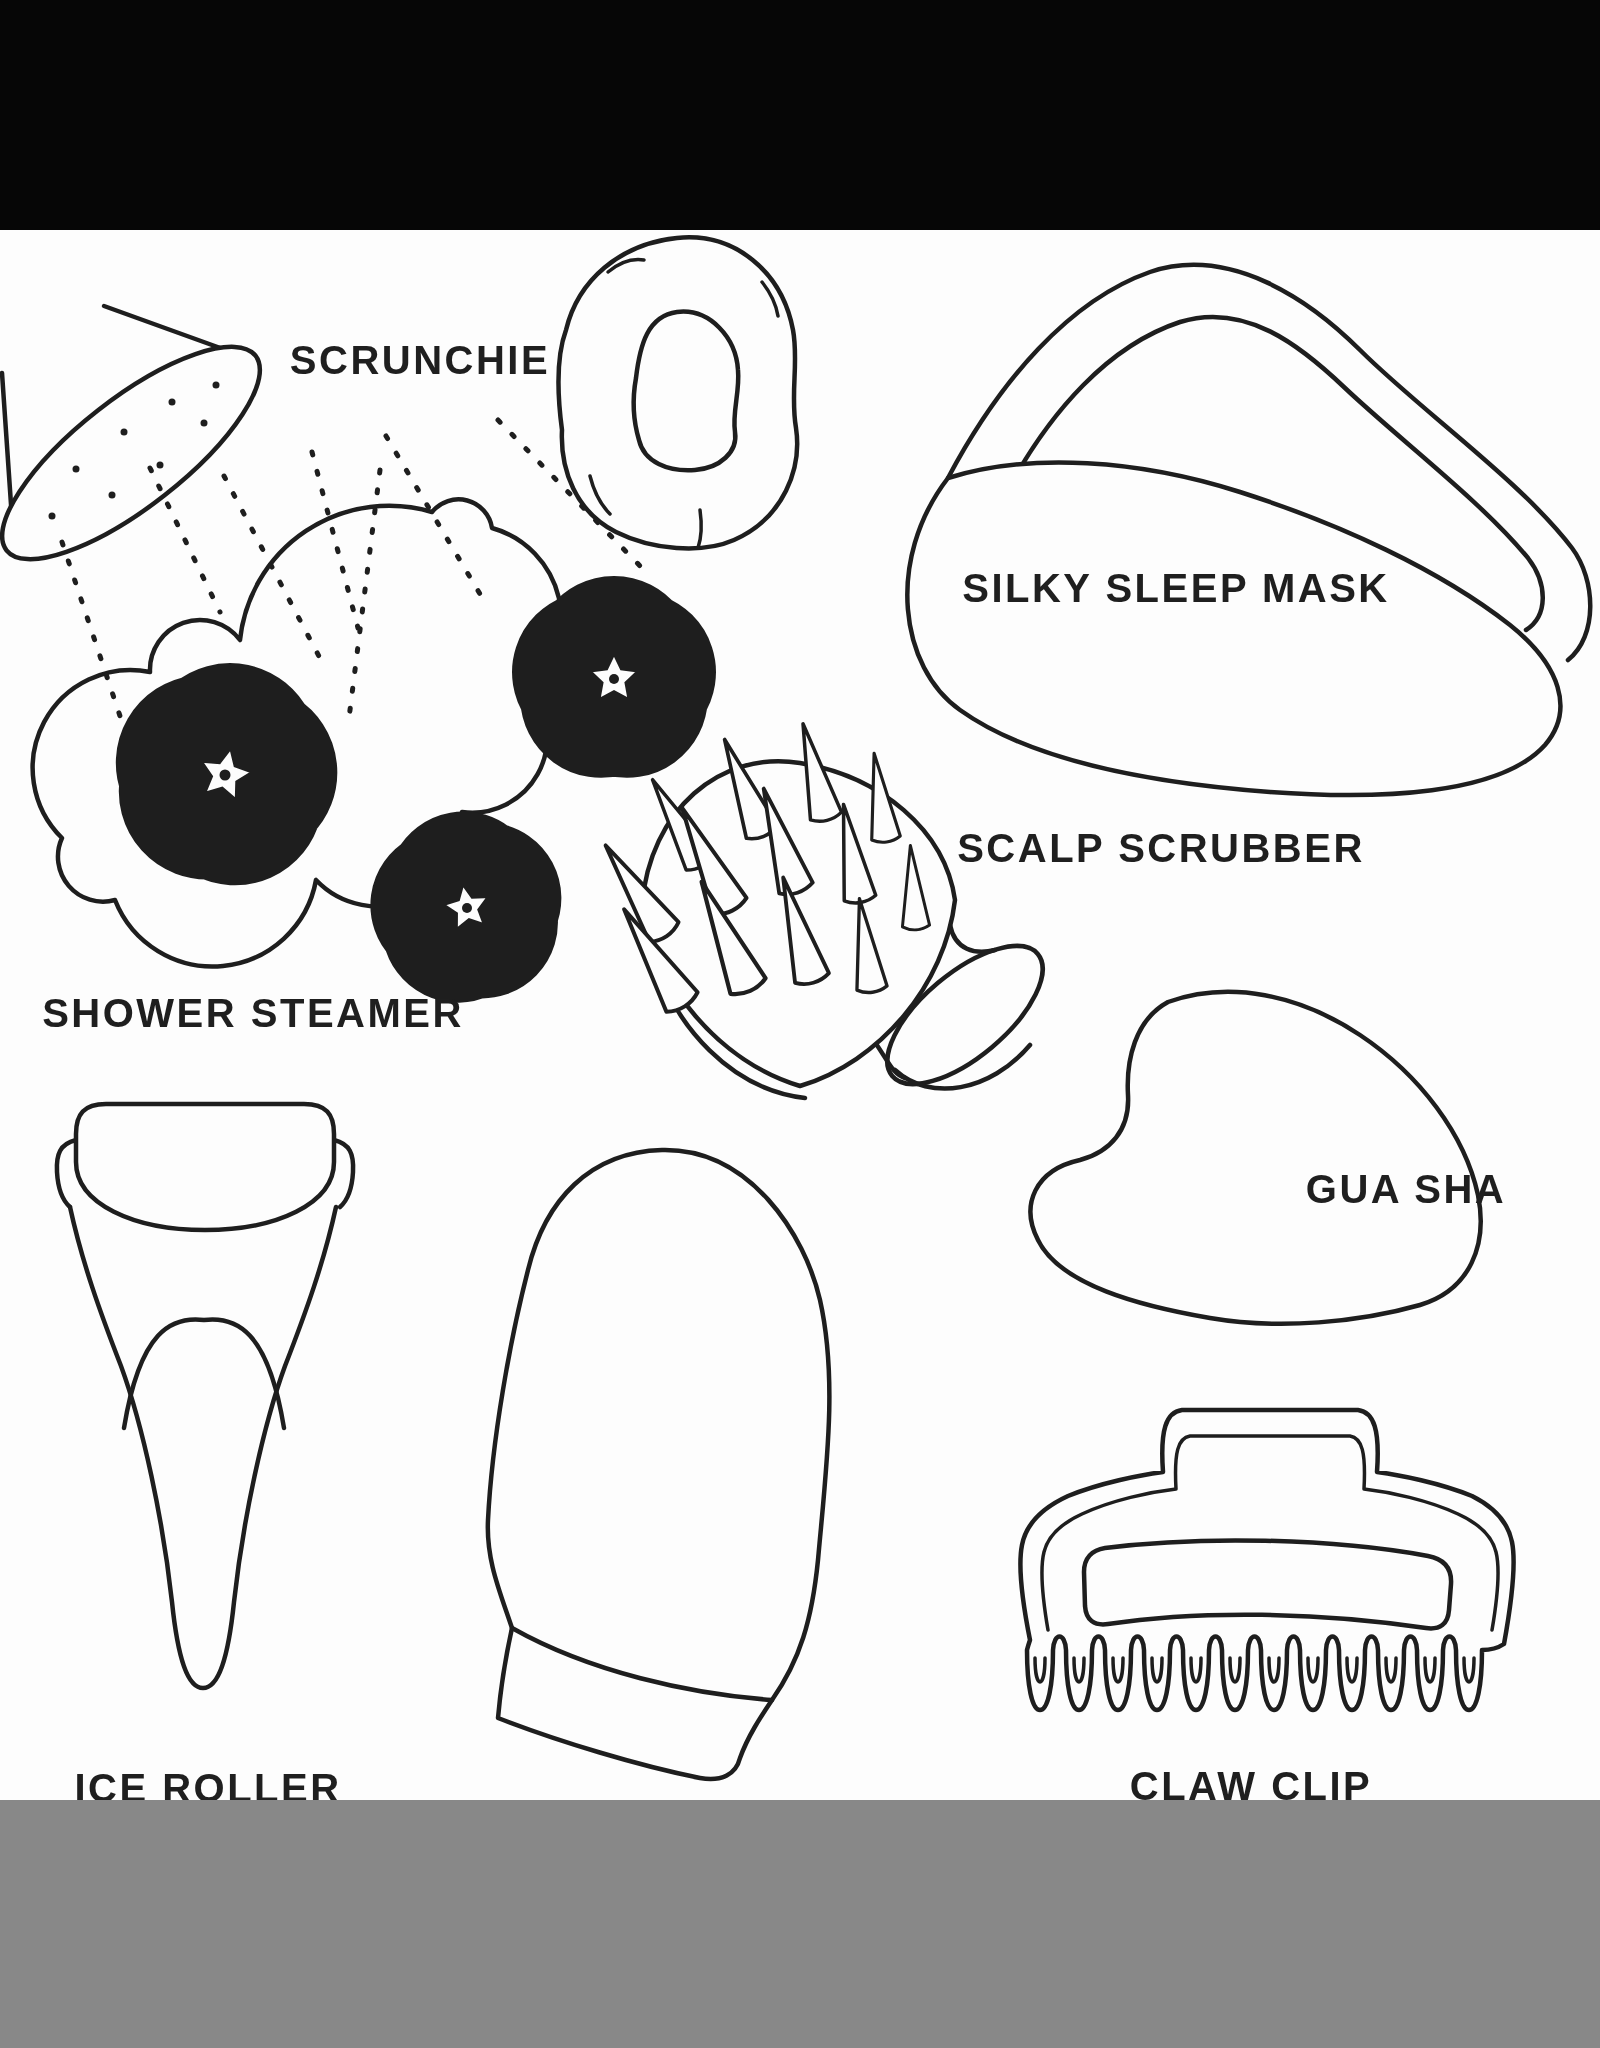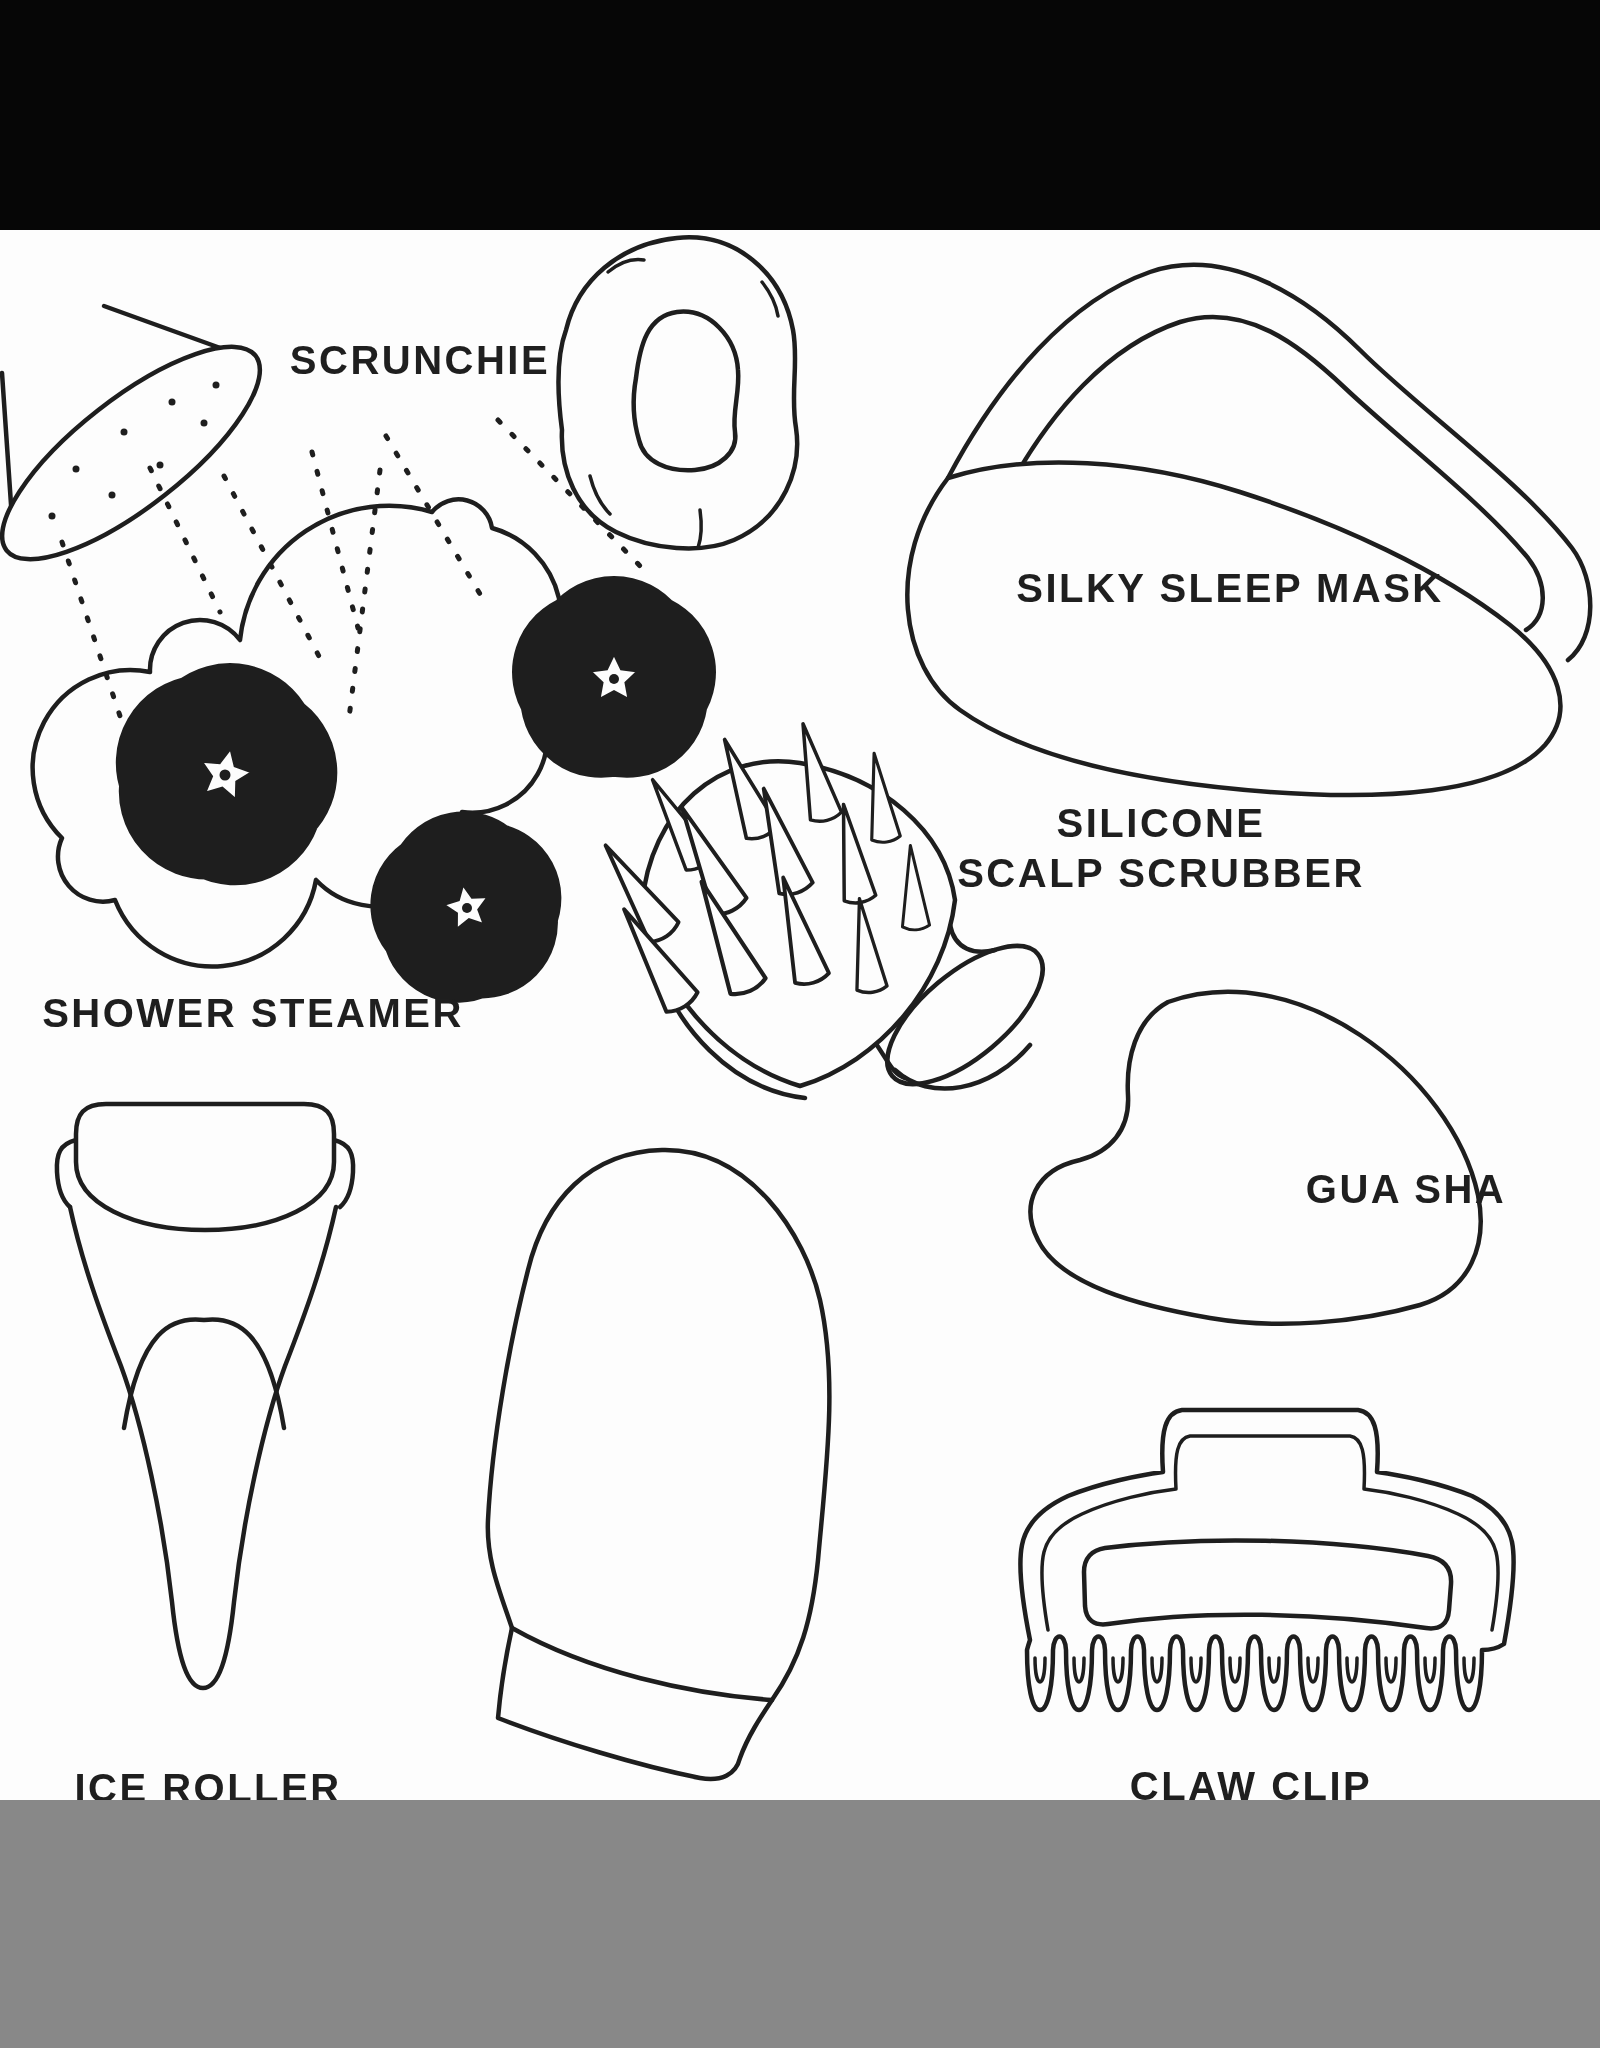--- a/index.html
+++ b/index.html
@@ -280,23 +280,22 @@
         M 1230,1658 C 1230,1690 1240,1690 1240,1658
         M 1191,1658 C 1191,1690 1201,1690 1201,1658
         M 1152,1658 C 1152,1690 1162,1690 1162,1658
         M 1113,1658 C 1113,1690 1123,1690 1123,1658
         M 1074,1658 C 1074,1690 1084,1690 1084,1658
         M 1035,1658 C 1035,1690 1045,1690 1045,1658"></path>
     </g>
   </svg>
 
   <div class="lbl" style="left:420px;  top:360px;">SCRUNCHIE</div>
-  <div class="lbl" style="left:1230px; top:588px;">SILKY SLEEP MASK</div>
+  <div class="lbl" style="left:1176px; top:588px;">SILKY SLEEP MASK</div>
   <div class="lbl" style="left:1161px; top:848px;">
-    <div>SILICONE</div>
     <div>SCALP SCRUBBER</div>
   </div>
   <div class="lbl" style="left:253px;  top:1001px;margin-top:12px;">SHOWER STEAMER</div>
   <div class="lbl" style="left:1406px; top:1189px;text-align:center;">GUA SHA</div>
   <div class="lbl" style="left:208px;  top:1788px;">ICE ROLLER</div>
   <div class="lbl" style="left:1251px; top:1786px;text-align:center;">CLAW CLIP</div>
 
   <div class="bar top"></div>
   <div class="bar bottom"></div>
 </div>

